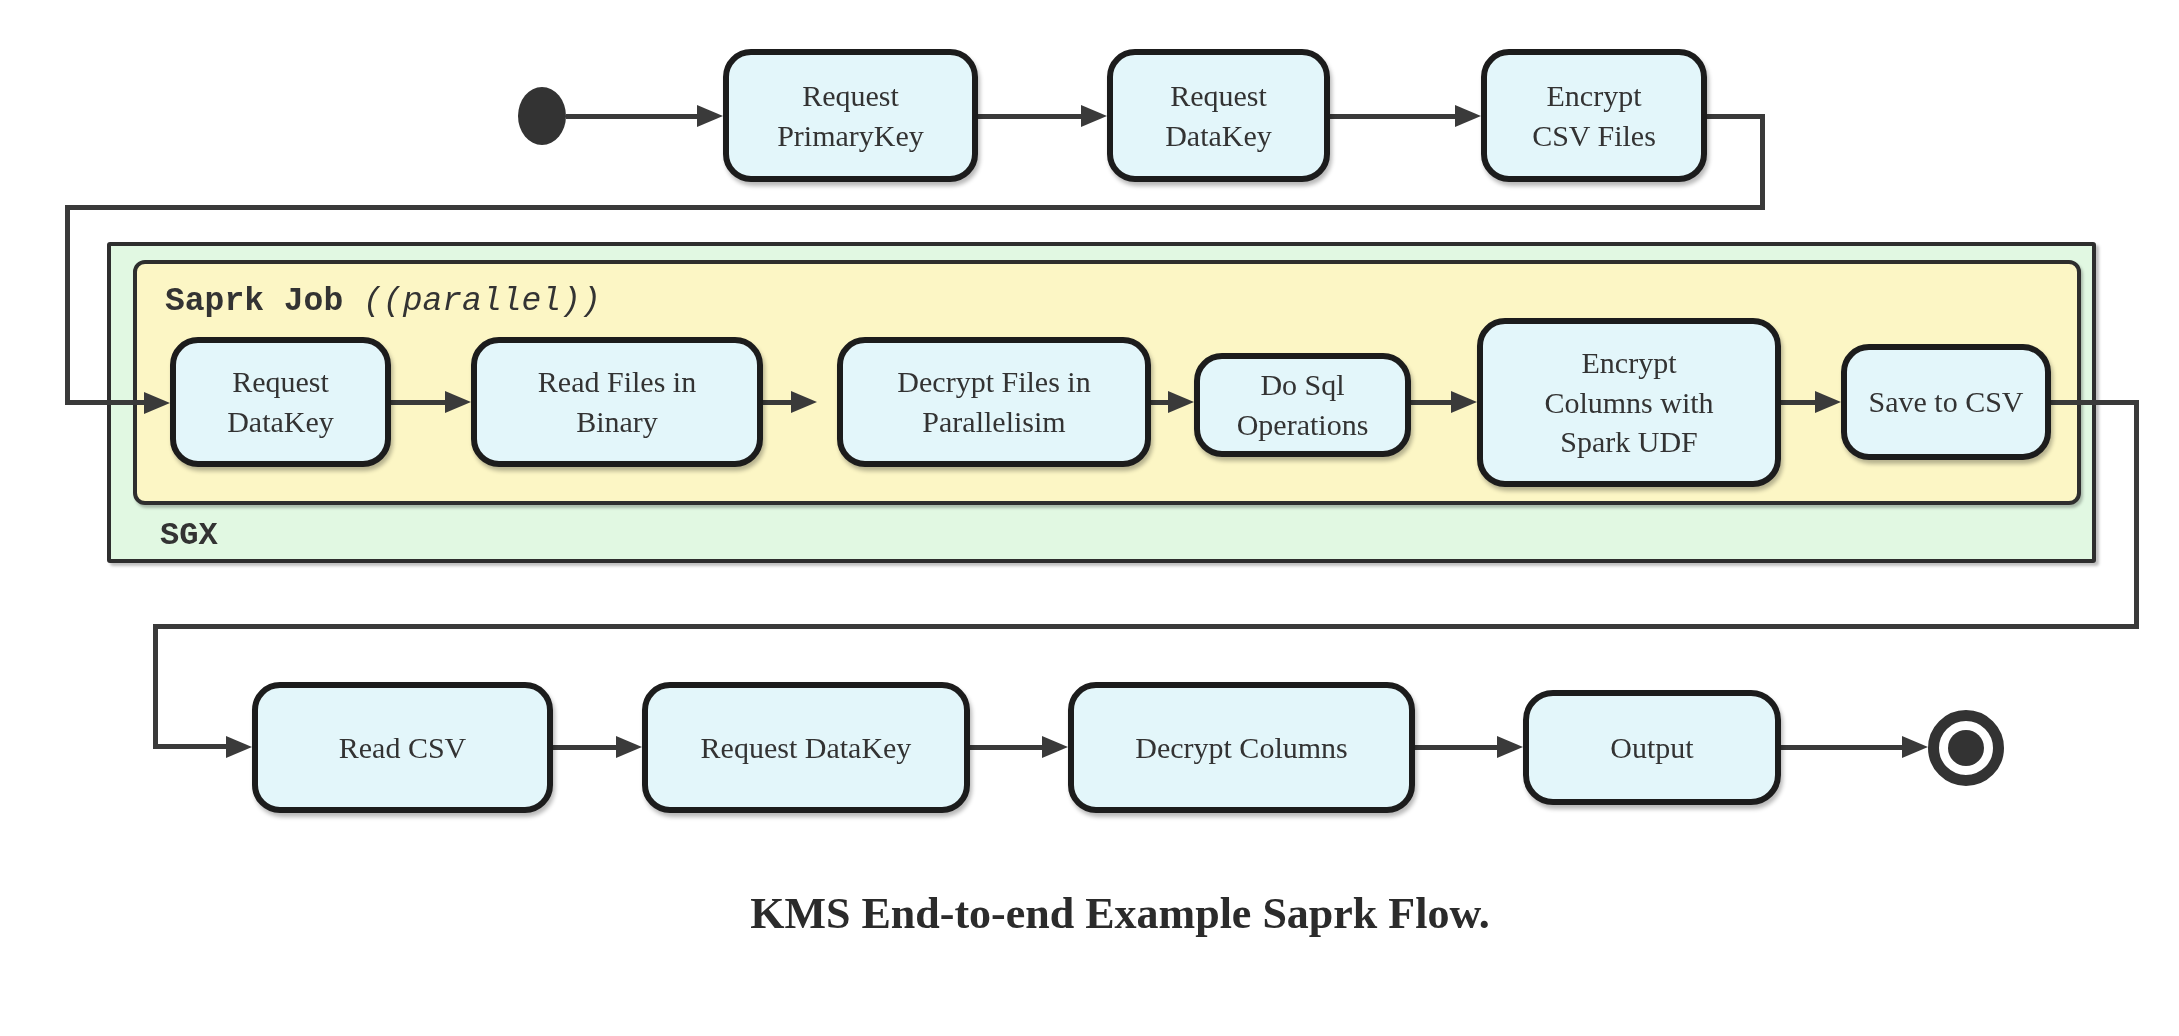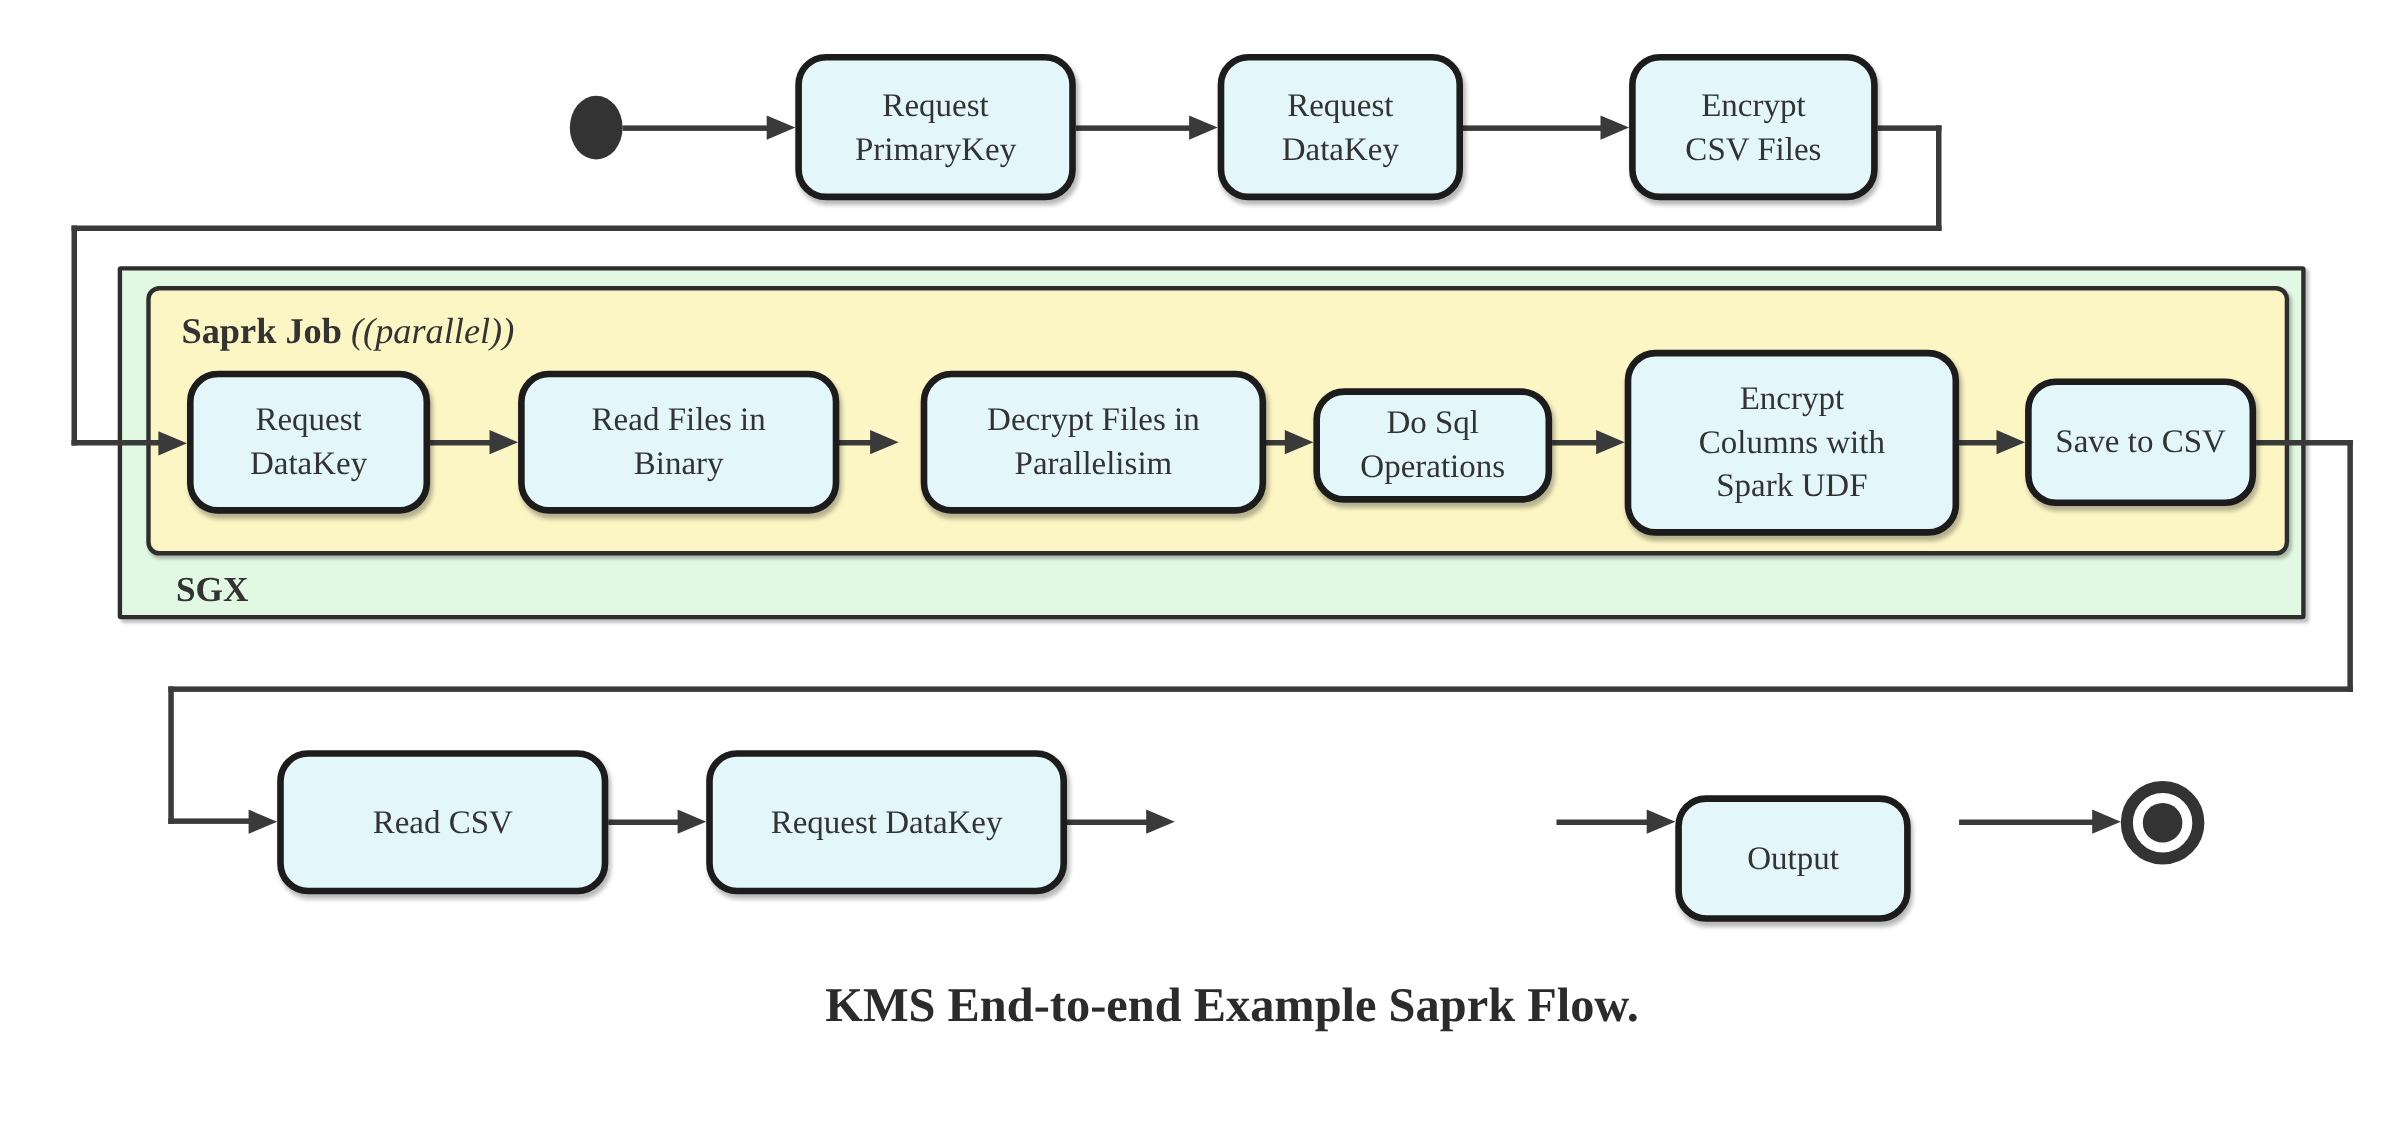--- a/index.html
+++ b/index.html
@@ -21,21 +21,21 @@
   }
   .spark{
     left:133px;top:260px;width:1948px;height:245px;
     background:var(--spark-fill,#fcf6c5);
     border-radius:12px;
     box-shadow:2px 3px 3px rgba(0,0,0,.25);
   }
   .container-label{
     position:absolute;
     font-weight:700;font-size:33px;line-height:1.1;
-    color:#333;white-space:nowrap;
+    color:#333;white-space:nowrap;font-family:Liberation Mono, monospace;
   }
   .spark-label{left:165px;top:284px;}
   .spark-label .suffix{font-weight:400;font-style:italic;}
   .sgx-label{left:160px;top:518px;font-size:32px;}
   
   .node{
     position:absolute;box-sizing:border-box;
     background:var(--node-fill,#e3f6fa);
     border:6px solid var(--node-border,#1c1c1c);
     border-radius:28px;
@@ -148,17 +148,18 @@
 Parallelisim</div>
   <div class="node" style="left:1194px;top:353px;width:217px;height:104px;">Do Sql
 Operations</div>
   <div class="node" style="left:1477px;top:318px;width:304px;height:169px;">Encrypt
 Columns with
 Spark UDF</div>
   <div class="node" style="left:1841px;top:344px;width:210px;height:116px;">Save to CSV</div>
 
   <div class="node" style="left:252px;top:682px;width:301px;height:131px;">Read CSV</div>
   <div class="node" style="left:642px;top:682px;width:328px;height:131px;">Request DataKey</div>
-  <div class="node" style="left:1523px;top:723px;width:214px;height:115px;">Output</div>
+  <div class="node" style="left:1068px;top:682px;width:347px;height:131px;">Decrypt Columns</div>
+  <div class="node" style="left:1523px;top:690px;width:258px;height:115px;border-radius:30px;">Output</div>
 
   <div class="caption">KMS End-to-end Example Saprk Flow.</div>
 
 </div>
 
 </body></html>

